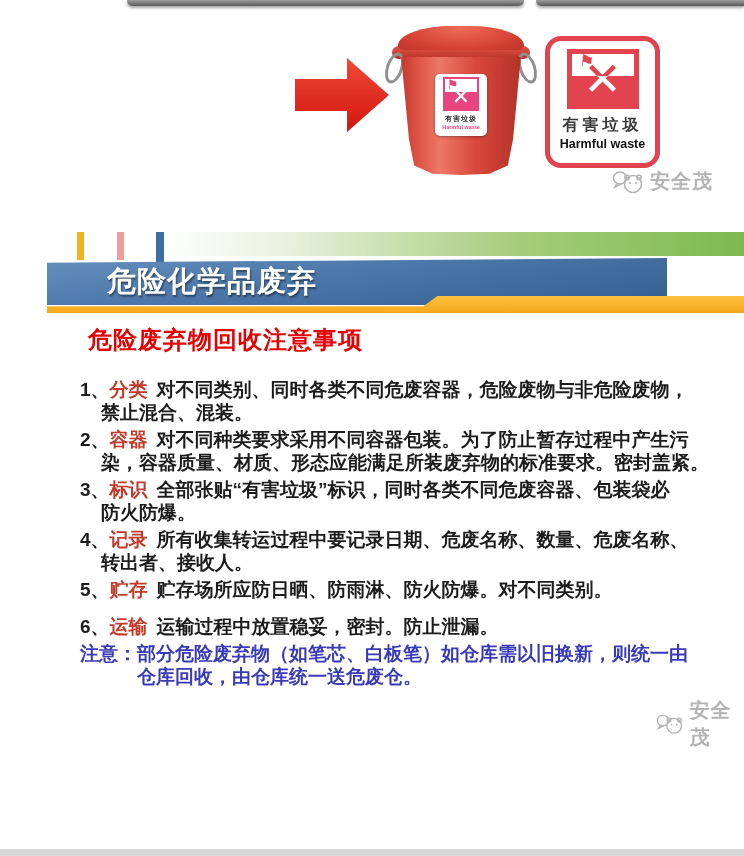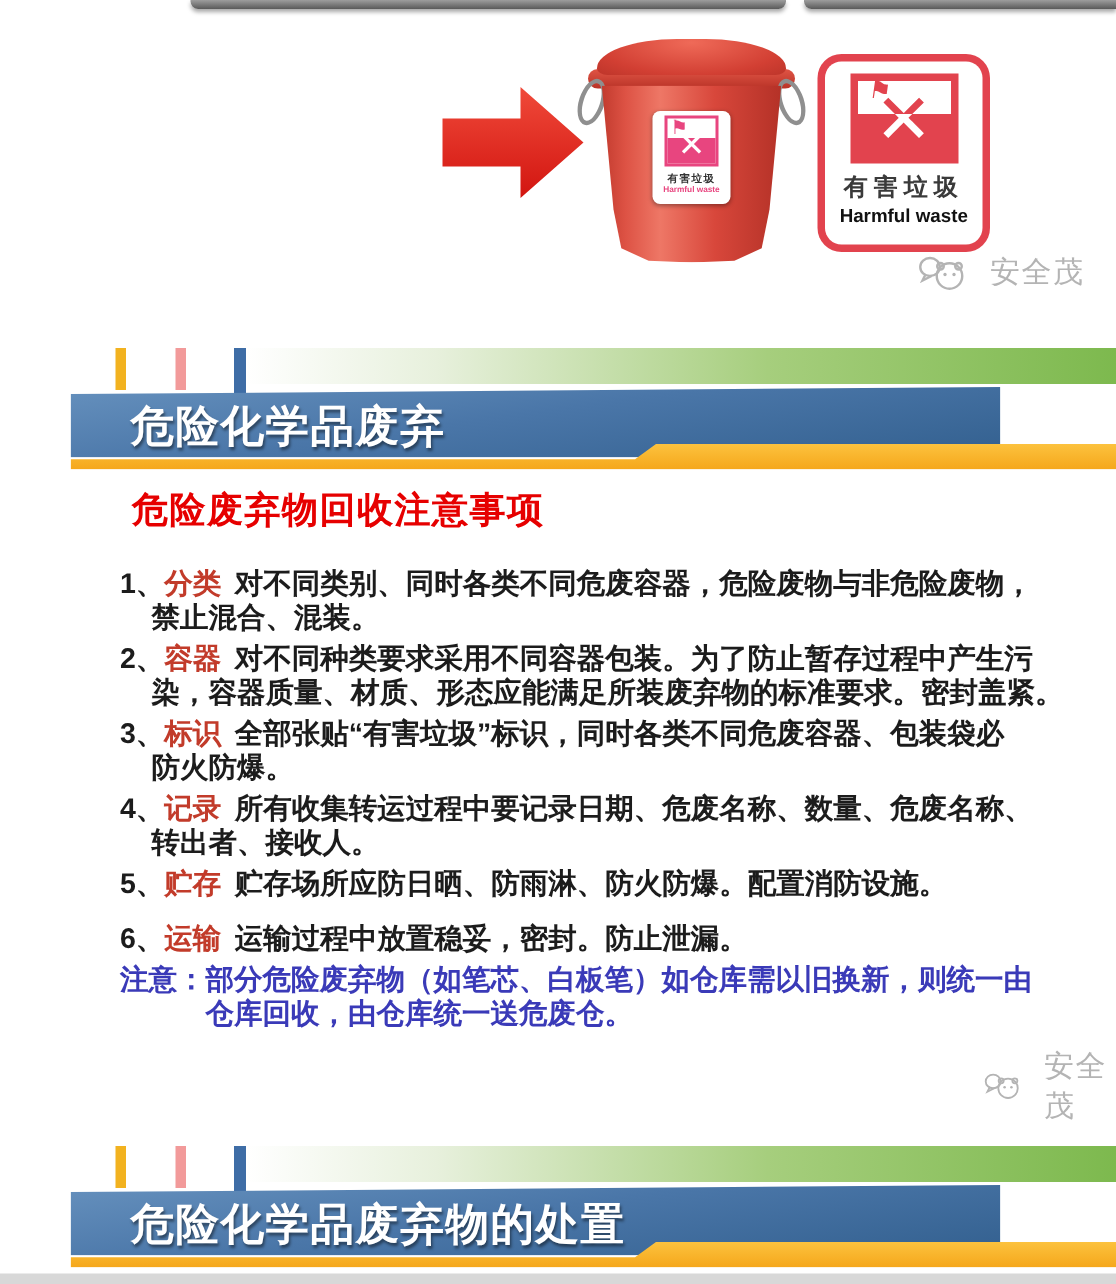--- a/index.html
+++ b/index.html
@@ -83,37 +83,37 @@
   .sign .sx-top .flag { position:absolute; left:7px; top:-3px; color:var(--sign_red,#e2434e);
     font-size:17px; transform:rotate(8deg); }
   .sign .sx-bot { position:absolute; bottom:0; left:0; right:0; height:28px;
     background:var(--sign_red,#e2434e); overflow:hidden; }
   .sign .sx-bot .bigx { position:absolute; left:50%; top:-22px; transform:translateX(-50%);
     color:#ffffff; font-size:46px; font-weight:bold; line-height:50px; }
   .sign .scn { margin-top:6px; font-size:16px; letter-spacing:4px; color:#3a3a3a; font-weight:bold; }
   .sign .sen { margin-top:1px; font-size:12.5px; font-weight:bold; color:#111; }
 
   
-  .wm { display:flex; align-items:center; gap:14px; color:var(--watermark_gray,#b4b4b4);
-    font-size:20px; font-weight:normal; letter-spacing:1px; }
+  .wm { display:flex; align-items:center; gap:4px; color:var(--watermark_gray,#b4b4b4);
+    font-size:20px; font-weight:bold; letter-spacing:1px; }
   .wm1 { left:612px; top:168px; }
   .wm2 { left:656px; top:697px; }
 
   
   .band { left:0; width:744px; height:85px; }
   .band .tick { position:absolute; top:4px; width:7px; height:28px; }
   .band .tick.t1 { left:77px; background:var(--tick_yellow,#f2b21f); }
   .band .tick.t2 { left:117px; background:var(--tick_pink,#f29a9a); }
   .band .tick.t3 { left:156px; width:8px; height:33px; background:var(--tick_blue,#3e6da6); }
   .band .green { position:absolute; left:164px; top:4px; width:580px; height:24px;
     background:linear-gradient(90deg,#ffffff 0%,#e7f0dc 22%,#a6ce7d 60%,var(--header_green,#7db94e) 100%); }
   .band .blue { position:absolute; left:47px; top:30px; width:620px; height:47px;
     background:linear-gradient(172deg,#6590bd 0%,var(--header_blue,#4a76a8) 45%,#33608f 100%);
     clip-path:polygon(0 10%,100% 0%,100% 100%,0 100%);
-    display:flex; align-items:flex-end; padding-left:40px; box-sizing:border-box;
+    display:flex; align-items:center; padding-left:60px; box-sizing:border-box;
     color:#ffffff; font-size:29px; font-weight:bold; letter-spacing:1px;
     text-shadow:1px 2px 2px rgba(0,0,0,.45); }
   .band .orange { position:absolute; left:47px; top:68px; width:697px; height:17px;
     background:linear-gradient(180deg,#fcc23e,var(--header_orange,#f5a71b));
     clip-path:polygon(0 60%,54% 60%,56% 0%,100% 0%,100% 100%,0 100%); }
   .band1 { top:228px; }
   .band2 { top:760px; }
 
   
   .title { left:88px; top:324px; font-size:24px; font-weight:bold;
@@ -227,21 +227,21 @@
     </div>
     <div class="li">
       <span class="num">3、</span><span class="kw">标识</span><span class="txt">全部张贴“有害垃圾”标识，同时各类不同危废容器、包装袋必
 防火防爆。</span>
     </div>
     <div class="li">
       <span class="num">4、</span><span class="kw">记录</span><span class="txt">所有收集转运过程中要记录日期、危废名称、数量、危废名称、
 转出者、接收人。</span>
     </div>
     <div class="li">
-      <span class="num">5、</span><span class="kw">贮存</span><span class="txt">贮存场所应防日晒、防雨淋、防火防爆。配置消防设施。</span>
+      <span class="num">5、</span><span class="kw">贮存</span><span class="txt">贮存场所应防日晒、防雨淋、防火防爆。对不同类别。</span>
     </div>
     <div class="li last">
       <span class="num">6、</span><span class="kw">运输</span><span class="txt">运输过程中放置稳妥，密封。防止泄漏。</span>
     </div>
     <div class="note">
       <span>注意：</span><span class="txt">部分危险废弃物（如笔芯、白板笔）如仓库需以旧换新，则统一由
 仓库回收，由仓库统一送危废仓。</span>
     </div>
   </div>
 
@@ -253,26 +253,16 @@
         <circle cx="21" cy="15" r="8.5"></circle>
         <circle cx="15" cy="8.5" r="2.2"></circle>
         <circle cx="27" cy="8.5" r="2.2"></circle>
       </g>
       <circle cx="18" cy="14" r="1.1" fill="#b4b4b4"></circle>
       <circle cx="24" cy="14" r="1.1" fill="#b4b4b4"></circle>
     </svg>
     <span>安全茂</span>
   </div>
 
-  <div class="abs band band2">
-    <div class="green"></div>
-    <div class="tick t1"></div>
-    <div class="tick t2"></div>
-    <div class="tick t3"></div>
-    <div class="blue">
-      <span>危险化学品废弃物的处置</span>
-    </div>
-    <div class="orange"></div>
-  </div>
 
   <div class="abs graybottom"></div>
 
 </div>
 
 </body></html>

